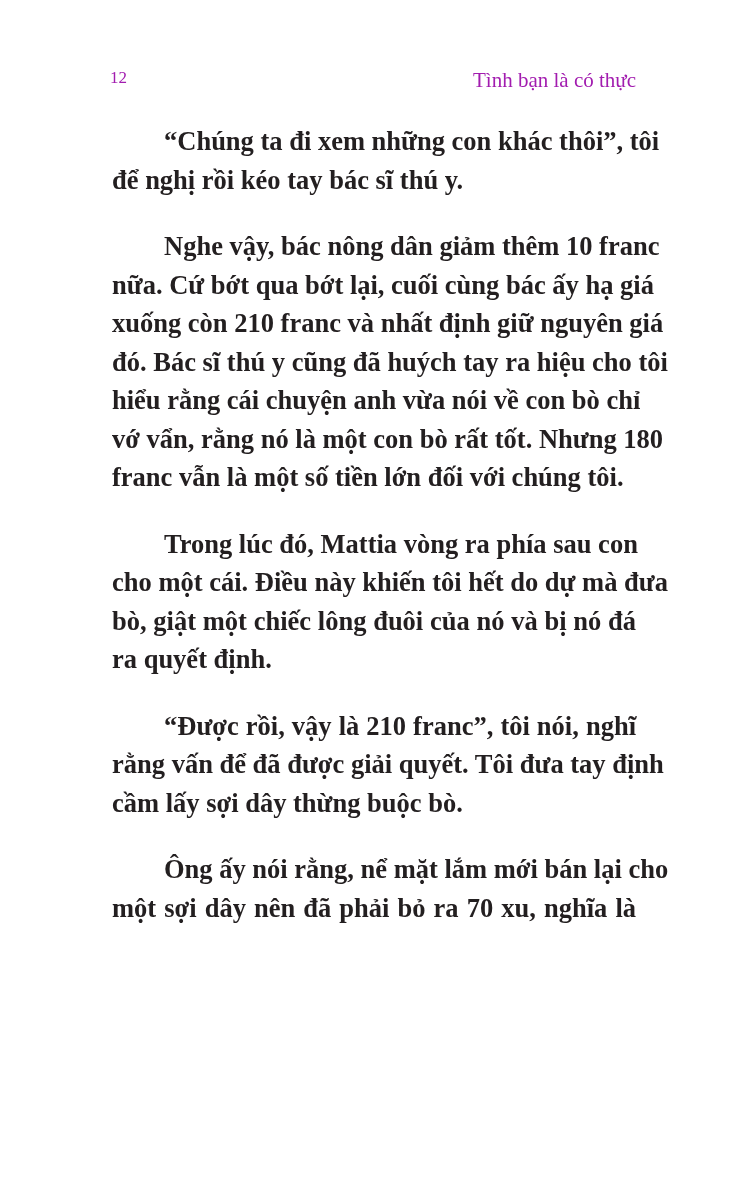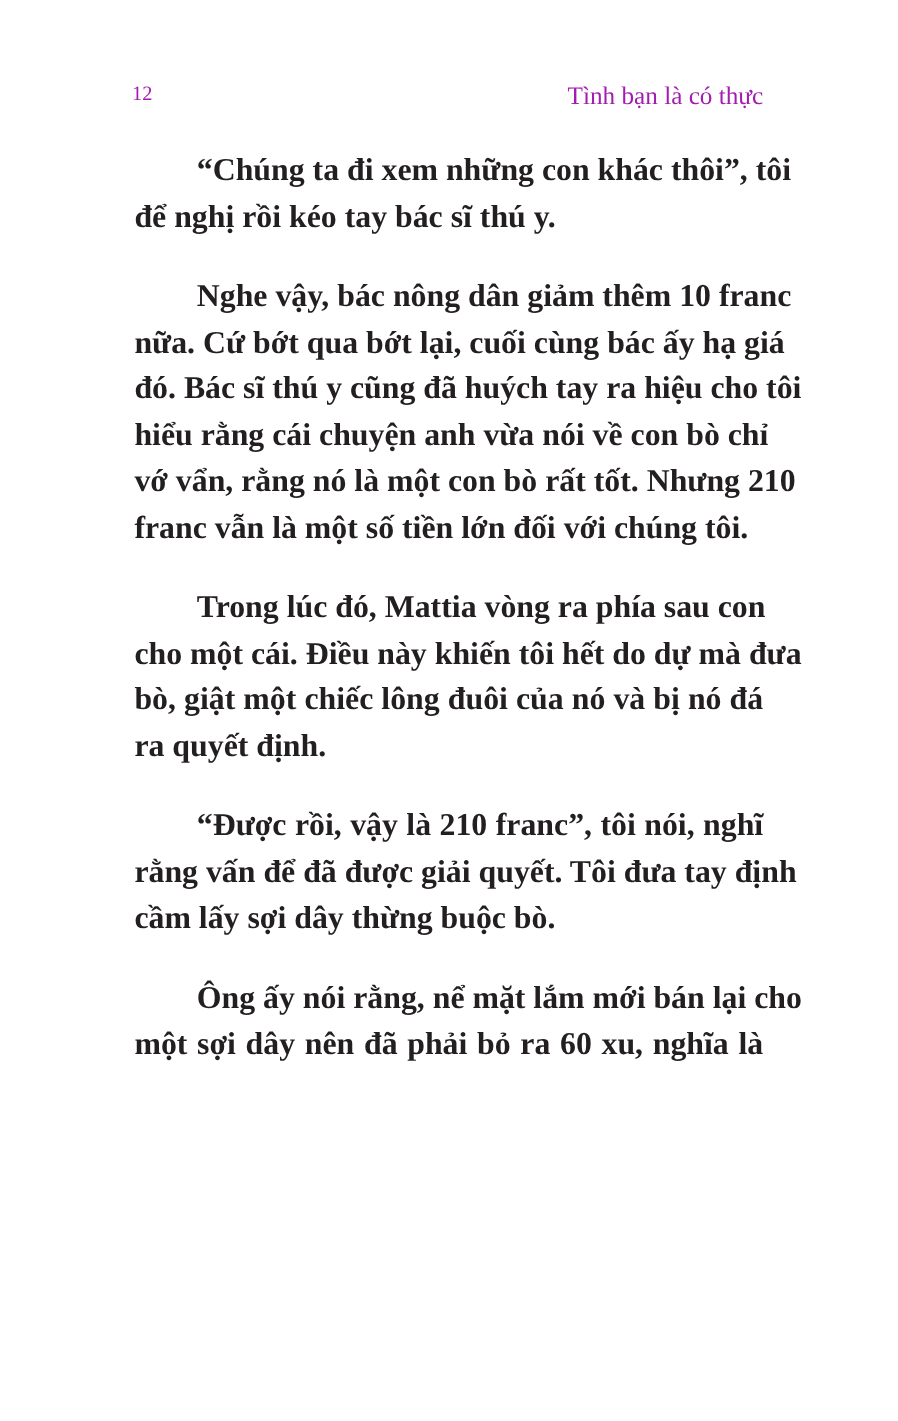--- a/index.html
+++ b/index.html
@@ -73,38 +73,39 @@
 <div class="body-text">
 
   <p class="paragraph" style="text-indent:0">
     <span class="line first">“Chúng ta đi xem những con khác thôi”, tôi</span>
     <span class="line last">để nghị rồi kéo tay bác sĩ thú y.</span>
   </p>
 
   <p class="paragraph" style="text-indent:0">
     <span class="line first">Nghe vậy, bác nông dân giảm thêm 10 franc</span>
     <span class="line">nữa. Cứ bớt qua bớt lại, cuối cùng bác ấy hạ giá</span>
+    <span class="line">xuống còn 210 franc và nhất định giữ nguyên giá</span>
     <span class="line">đó. Bác sĩ thú y cũng đã huých tay ra hiệu cho tôi</span>
     <span class="line">hiểu rằng cái chuyện anh vừa nói về con bò chỉ</span>
-    <span class="line">vớ vẩn, rằng nó là một con bò rất tốt. Nhưng 210</span>
+    <span class="line">vớ vẩn, rằng nó là một con bò rất tốt. Nhưng 180</span>
     <span class="line last">franc vẫn là một số tiền lớn đối với chúng tôi.</span>
   </p>
 
   <p class="paragraph" style="text-indent:0">
     <span class="line first">Trong lúc đó, Mattia vòng ra phía sau con</span>
     <span class="line">cho một cái. Điều này khiến tôi hết do dự mà đưa</span>
     <span class="line">bò, giật một chiếc lông đuôi của nó và bị nó đá</span>
     <span class="line last">ra quyết định.</span>
   </p>
 
   <p class="paragraph" style="text-indent:0">
     <span class="line first">“Được rồi, vậy là 210 franc”, tôi nói, nghĩ</span>
     <span class="line">rằng vấn để đã được giải quyết. Tôi đưa tay định</span>
     <span class="line last">cầm lấy sợi dây thừng buộc bò.</span>
   </p>
 
 
   <p class="paragraph" style="text-indent:0">
     <span class="line first">Ông ấy nói rằng, nể mặt lắm mới bán lại cho</span>
-    <span class="line">một sợi dây nên đã phải bỏ ra 60 xu, nghĩa là</span>
+    <span class="line">một sợi dây nên đã phải bỏ ra 70 xu, nghĩa là</span>
   </p>
 
 </div>
 
 </body></html>

